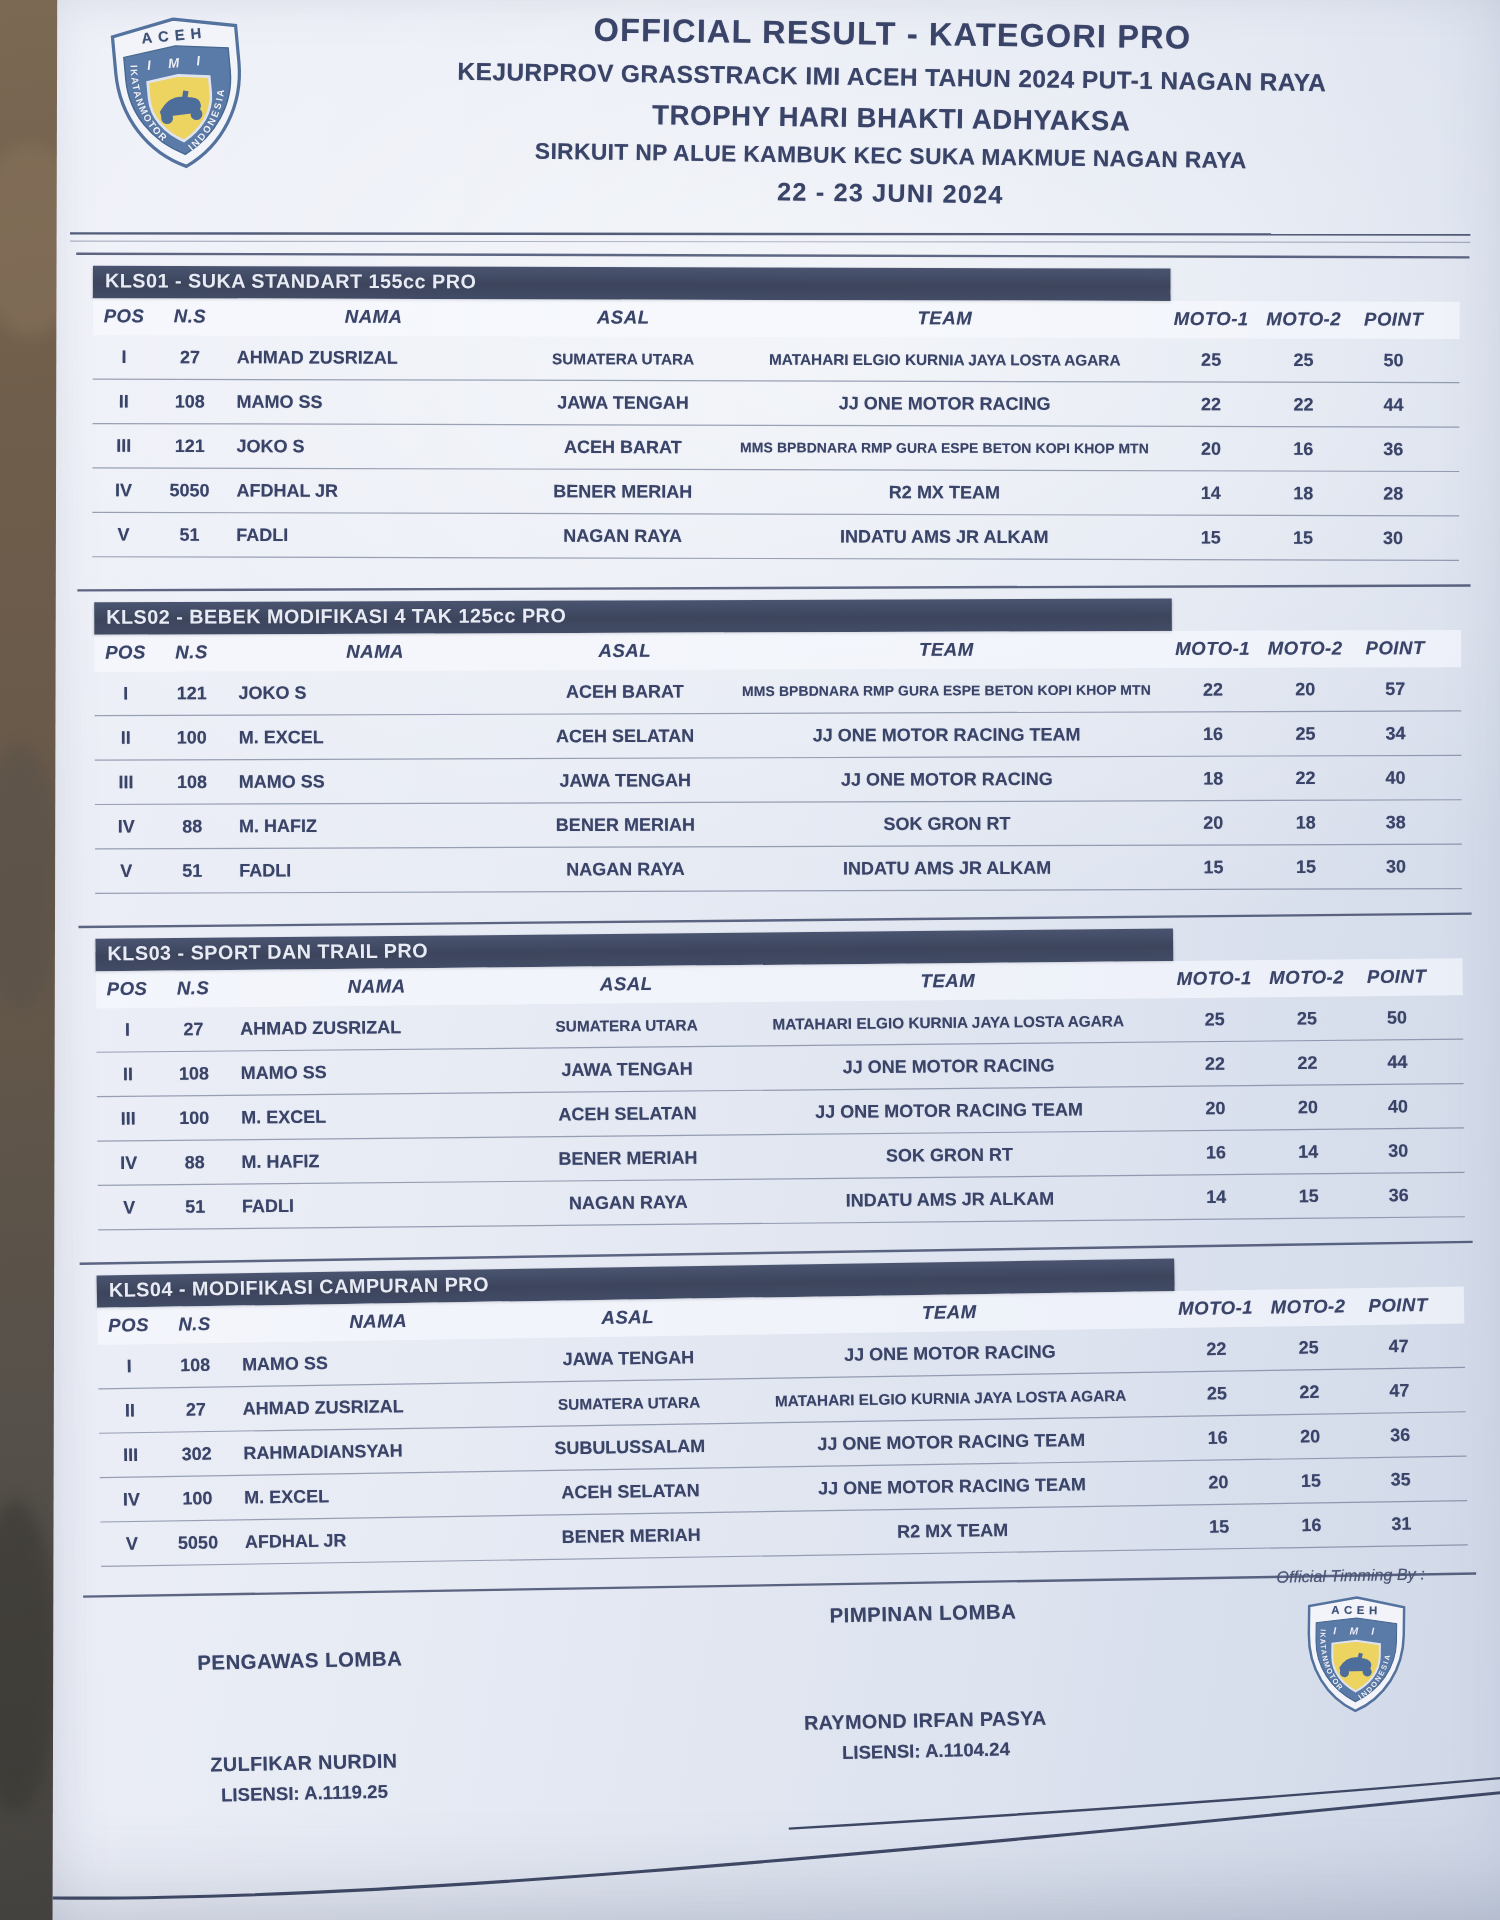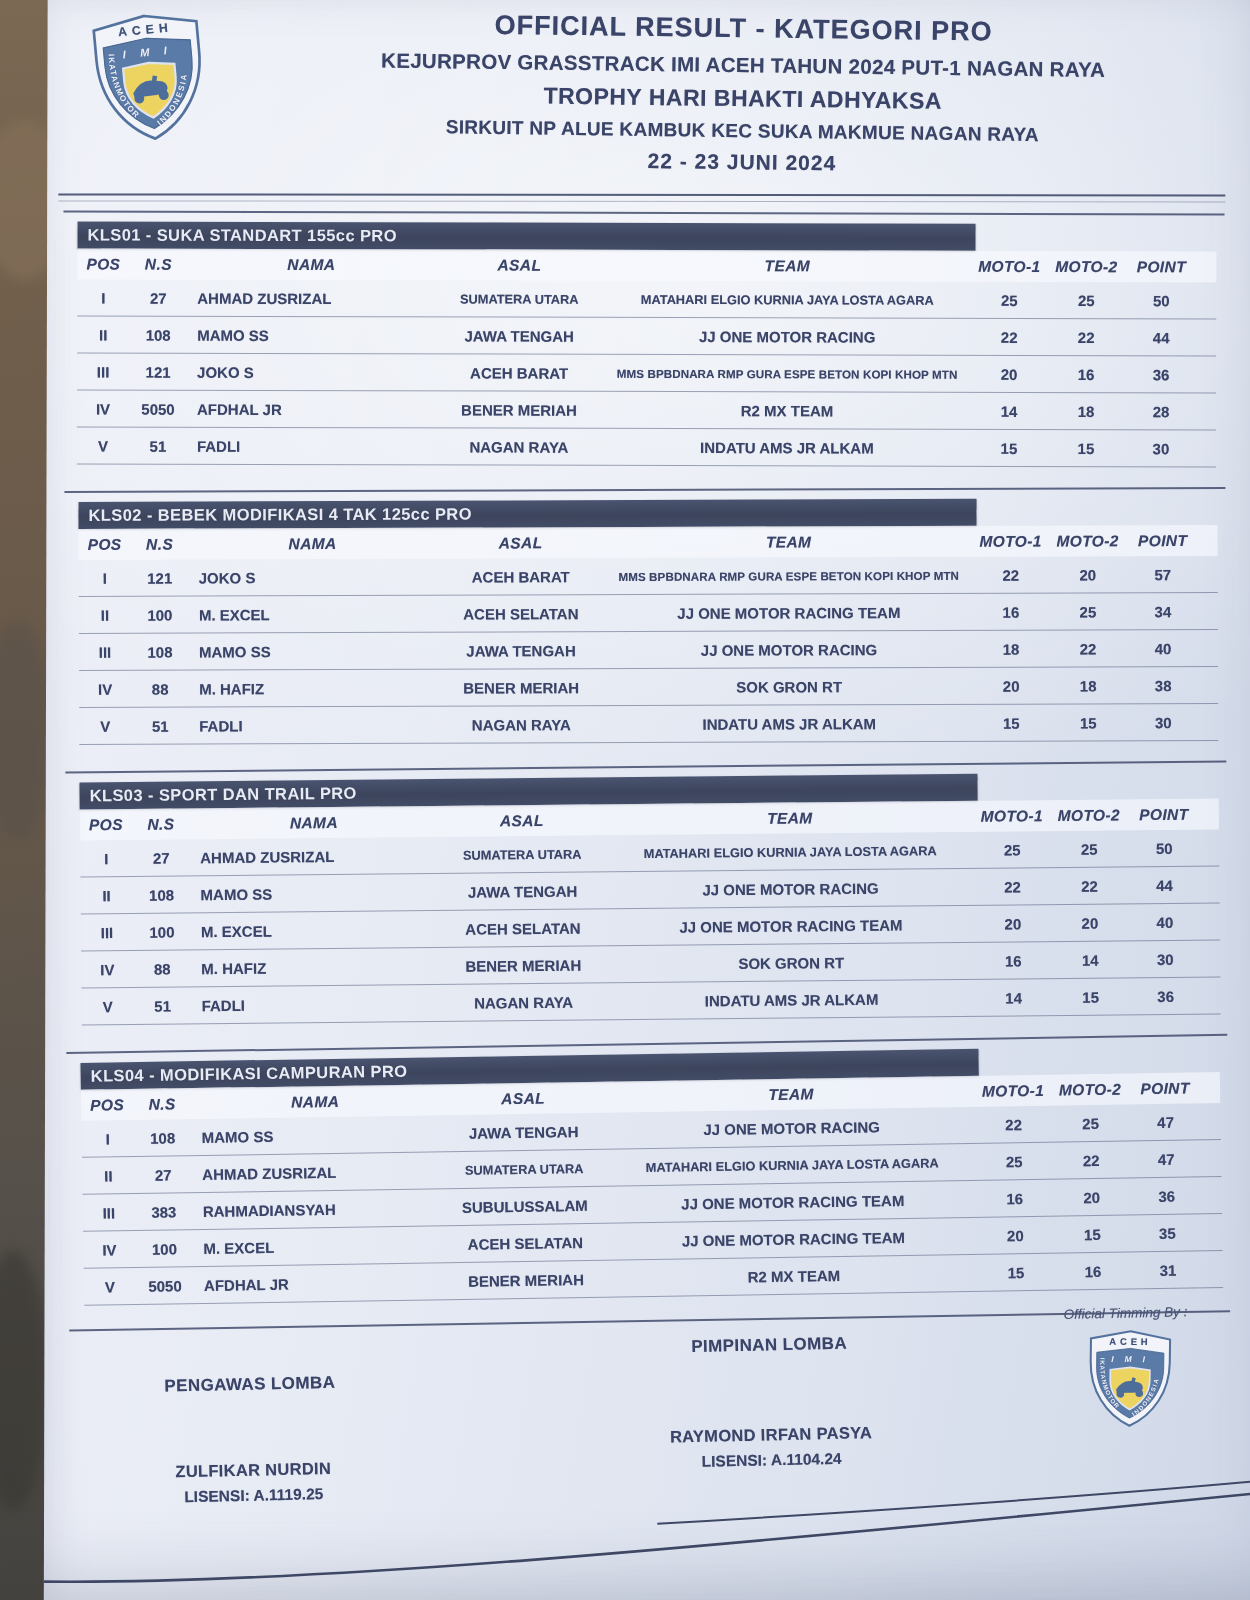--- a/index.html
+++ b/index.html
@@ -342,21 +342,21 @@
               <div class="cell c1">27</div>
               <div class="cell c2">AHMAD ZUSRIZAL</div>
               <div class="cell c3 sm">SUMATERA UTARA</div>
               <div class="cell c4 sm">MATAHARI ELGIO KURNIA JAYA LOSTA AGARA</div>
               <div class="cell c5">25</div>
               <div class="cell c6">22</div>
               <div class="cell c7">47</div>
             </div>
             <div class="grid row">
               <div class="cell c0">III</div>
-              <div class="cell c1">383</div>
+              <div class="cell c1">302</div>
               <div class="cell c2">RAHMADIANSYAH</div>
               <div class="cell c3">SUBULUSSALAM</div>
               <div class="cell c4">JJ ONE MOTOR RACING TEAM</div>
               <div class="cell c5">16</div>
               <div class="cell c6">20</div>
               <div class="cell c7">36</div>
             </div>
             <div class="grid row">
               <div class="cell c0">IV</div>
               <div class="cell c1">100</div>

